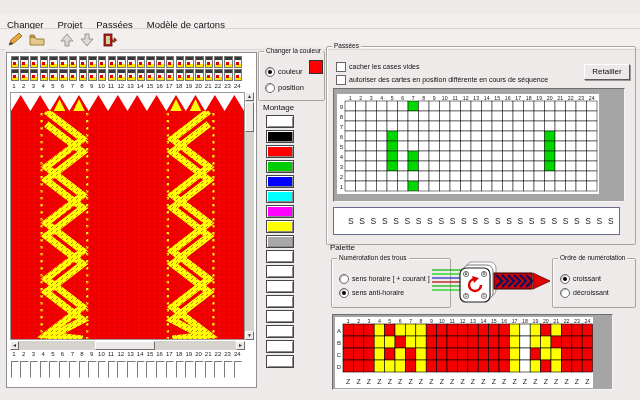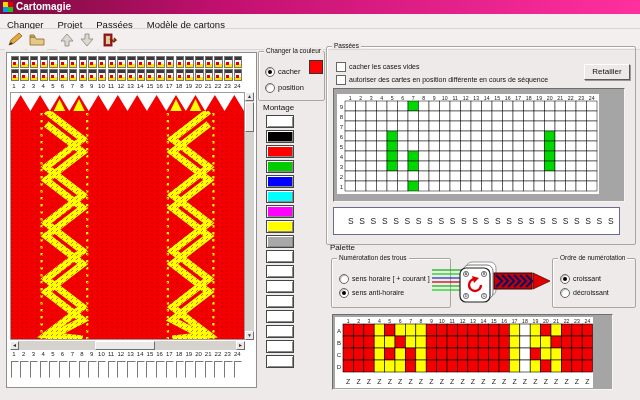--- a/index.html
+++ b/index.html
@@ -41,29 +41,20 @@
   #srow{position:absolute;left:333px;top:207px;width:285px;height:26px;background:#fff;border:1px solid #6A6A8E;}
   #srow span{position:absolute;top:8px;font-size:8.5px;color:#222;}
   #montageLabel{position:absolute;left:330px;top:243px;font-size:8px;color:#111;}
   .rrow{position:absolute;white-space:nowrap;}
 </style>
 </head>
 <body>
 
 <div id="win">
 
-  <div id="titlebar">
-    <svg id="appicon" viewBox="0 0 10 10">
-      <rect x="0" y="0" width="5" height="5" fill="#ffd400"></rect>
-        <rect x="5" y="0" width="5" height="5" fill="#e00000"></rect>
-      <rect x="0" y="5" width="5" height="5" fill="#00a0e0"></rect>
-        <rect x="5" y="5" width="5" height="5" fill="#20c020"></rect>
-    </svg>
-    <span class="ttl">Cartomagie</span>
-  </div>
 
   <div id="menubar"><span>Changer</span><span>Projet</span><span>Passées</span><span>Modèle de cartons</span></div>
 
   <div id="toolbar">
     <div class="tbtn" style="left:5px">
       <svg viewBox="0 0 18 18">
         <polygon points="3,14 5,9 13,2 16,5 8,12" fill="#E8A93C" stroke="#8a5a10" stroke-width="0.8"></polygon>
         <polygon points="3,14 5,11 7,13" fill="#333"></polygon>
       </svg>
     </div>
@@ -348,21 +339,21 @@
         <div class="emptycard" style="left: 197.7px; top: 308px;"></div>
         <div class="emptycard" style="left: 207.4px; top: 308px;"></div>
         <div class="emptycard" style="left: 217.1px; top: 308px;"></div>
         <div class="emptycard" style="left: 226.8px; top: 308px;"></div>
       </div>
   </div>
 
   <div class="gbox" style="left:258px;top:51px;width:65px;height:48px;">
     <span class="gtitle">Changer la couleur</span>
     <div id="toolOpts">
-        <div class="rrow" style="left: 6px; top: 10px;"><span class="radio sel"><i></i></span><span class="lbl">cacher</span><span style="position: absolute; left: 44px; top: -2px; width: 12px; height: 12px; background: rgb(255, 0, 0); border: 1px solid rgb(51, 51, 51);"></span></div>
+        <div class="rrow" style="left: 6px; top: 10px;"><span class="radio sel"><i></i></span><span class="lbl">couleur</span><span style="position: absolute; left: 44px; top: -2px; width: 12px; height: 12px; background: rgb(255, 0, 0); border: 1px solid rgb(51, 51, 51);"></span></div>
         <div class="rrow" style="left: 6px; top: 26px;"><span class="radio"></span><span class="lbl">position</span></div>
       </div>
   </div>
   <div id="paletteLabel">Montage</div>
   <div id="palette">
       <div class="swatch" style="left: 266px; top: 115px; background: rgb(255, 255, 255);"></div>
       <div class="swatch" style="left: 266px; top: 130px; background: rgb(0, 0, 0);"></div>
       <div class="swatch" style="left: 266px; top: 145px; background: rgb(255, 0, 0);"></div>
       <div class="swatch" style="left: 266px; top: 160px; background: rgb(0, 204, 0);"></div>
       <div class="swatch" style="left: 266px; top: 175px; background: rgb(0, 0, 255);"></div>

